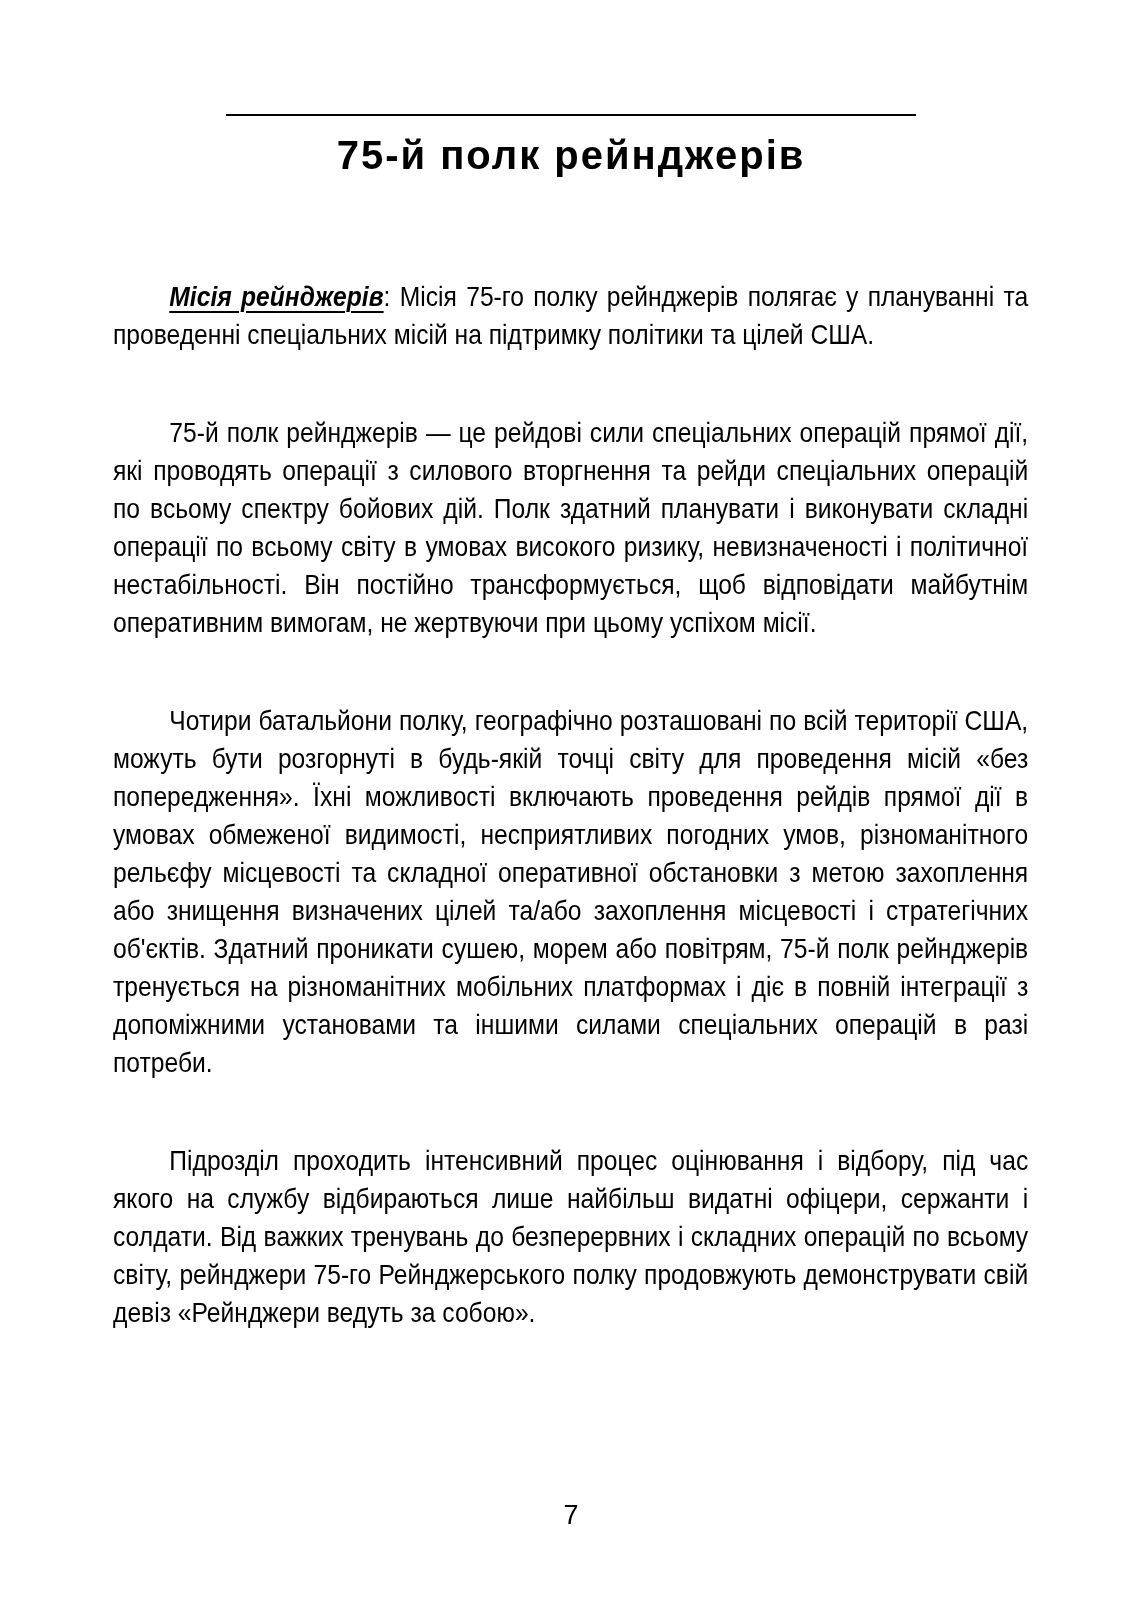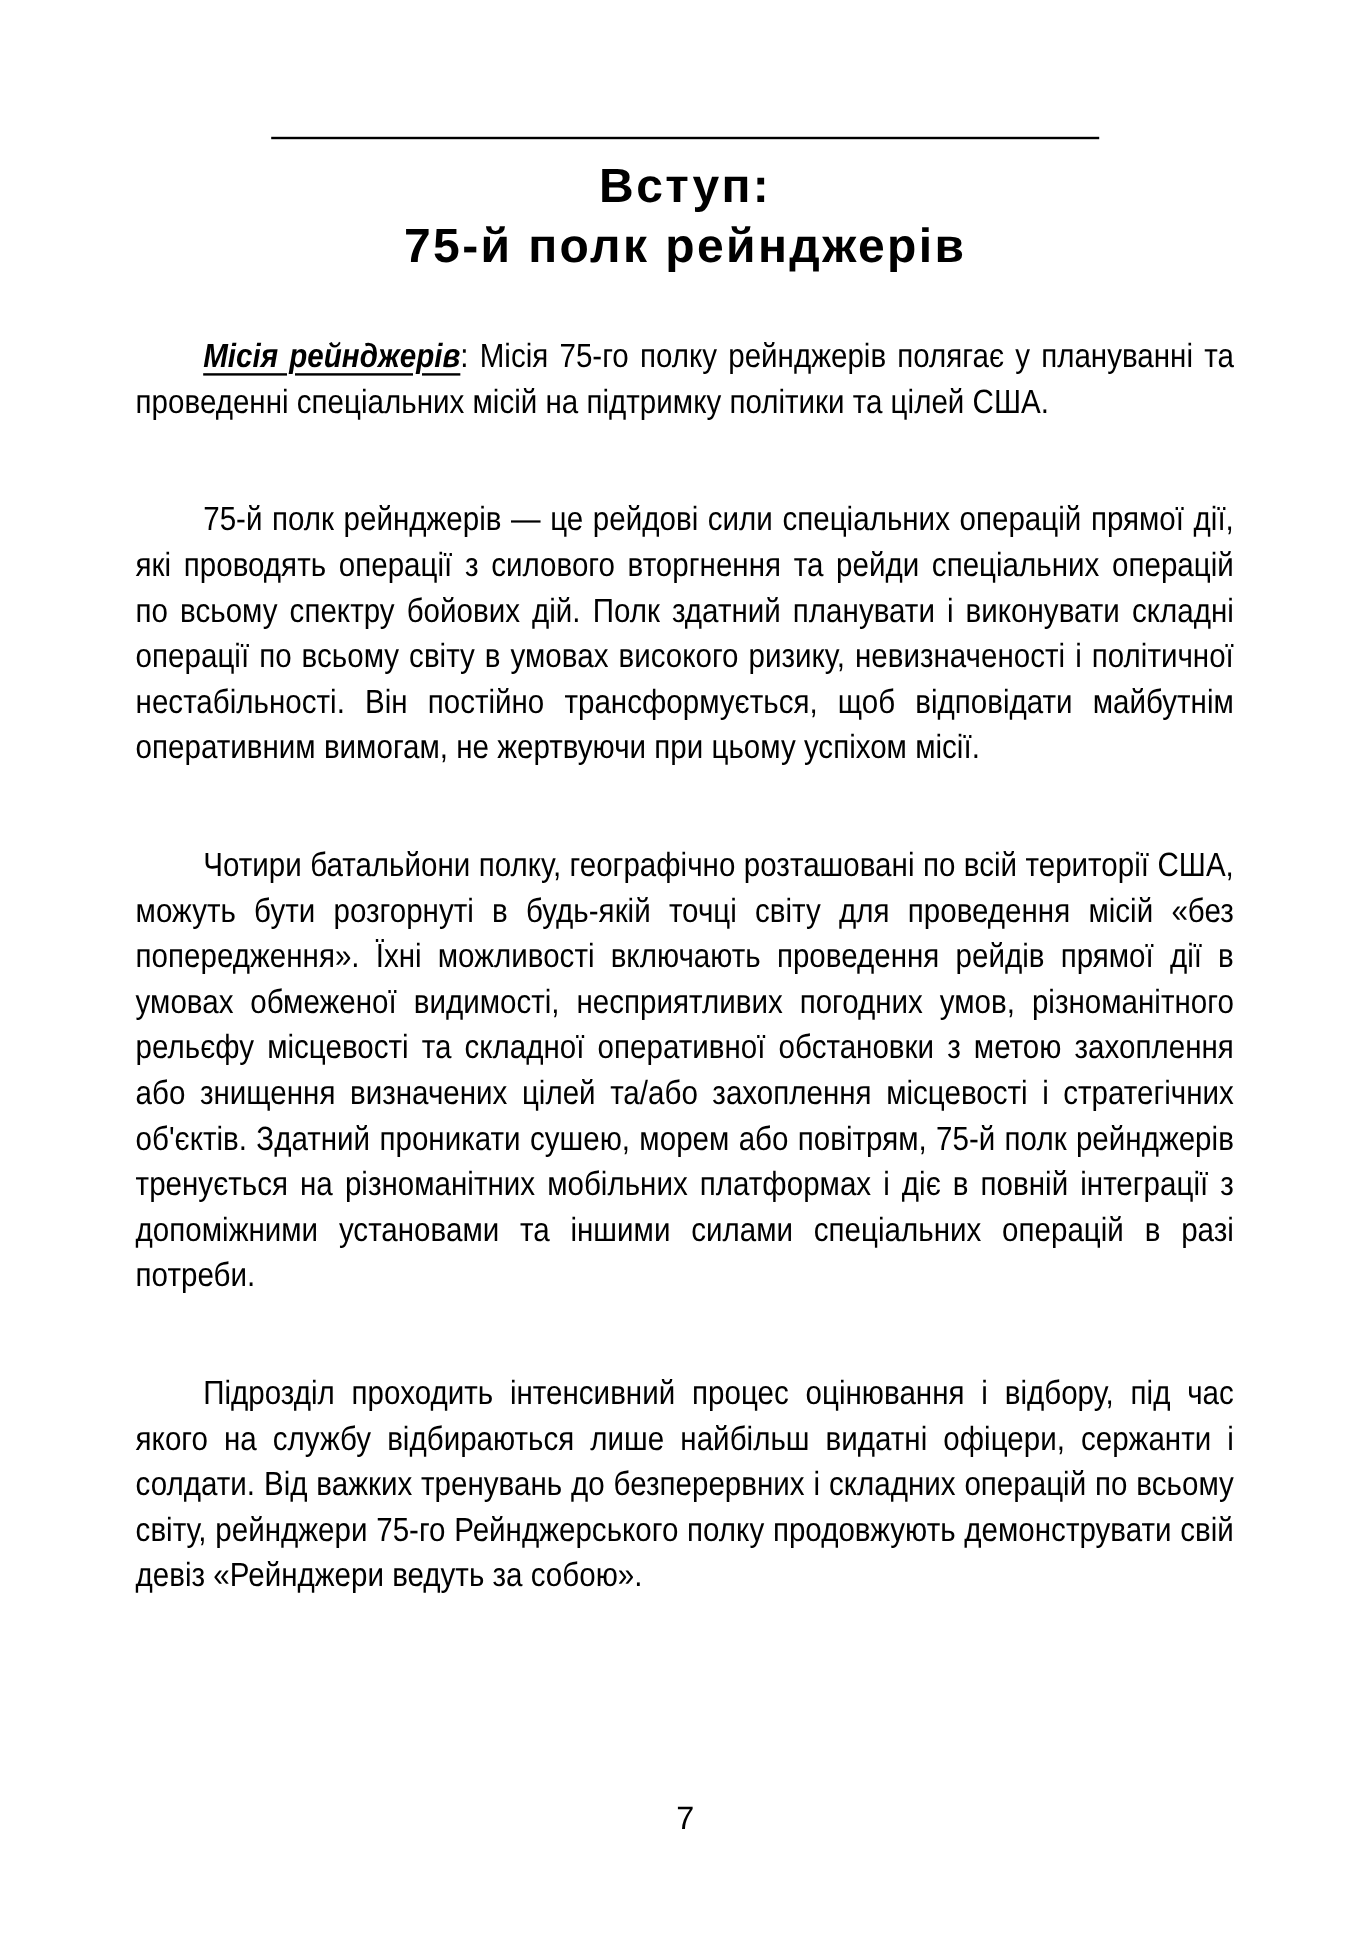--- a/index.html
+++ b/index.html
@@ -73,21 +73,20 @@
   }
 </style>
 </head>
 <body>
 
 <div class="page">
 
   <div class="rule"></div>
 
   <h1 class="title">
-    <span class="title-line">Вступ:</span>
     <span class="title-line">75-й полк рейнджерів</span>
   </h1>
 
   <div class="text-block">
     <p class="para"><span class="lead">Місія рейнджерів</span><span>: </span><span>Місія 75-го полку рейнджерів полягає у плануванні та проведенні спеціальних місій на підтримку політики та цілей США.</span></p>
 
     <p class="para">75-й полк рейнджерів — це рейдові сили спеціальних операцій прямої дії, які проводять операції з силового вторгнення та рейди спеціальних операцій по всьому спектру бойових дій. Полк здатний планувати і виконувати складні операції по всьому світу в умовах високого ризику, невизначеності і політичної нестабільності. Він постійно трансформується, щоб відповідати майбутнім оперативним вимогам, не жертвуючи при цьому успіхом місії.</p>
 
     <p class="para">Чотири батальйони полку, географічно розташовані по всій території США, можуть бути розгорнуті в будь-якій точці світу для проведення місій «без попередження». Їхні можливості включають проведення рейдів прямої дії в умовах обмеженої видимості, несприятливих погодних умов, різноманітного рельєфу місцевості та складної оперативної обстановки з метою захоплення або знищення визначених цілей та/або захоплення місцевості і стратегічних об'єктів. Здатний проникати сушею, морем або повітрям, 75-й полк рейнджерів тренується на різноманітних мобільних платформах і діє в повній інтеграції з допоміжними установами та іншими силами спеціальних операцій в разі потреби.</p>
 

